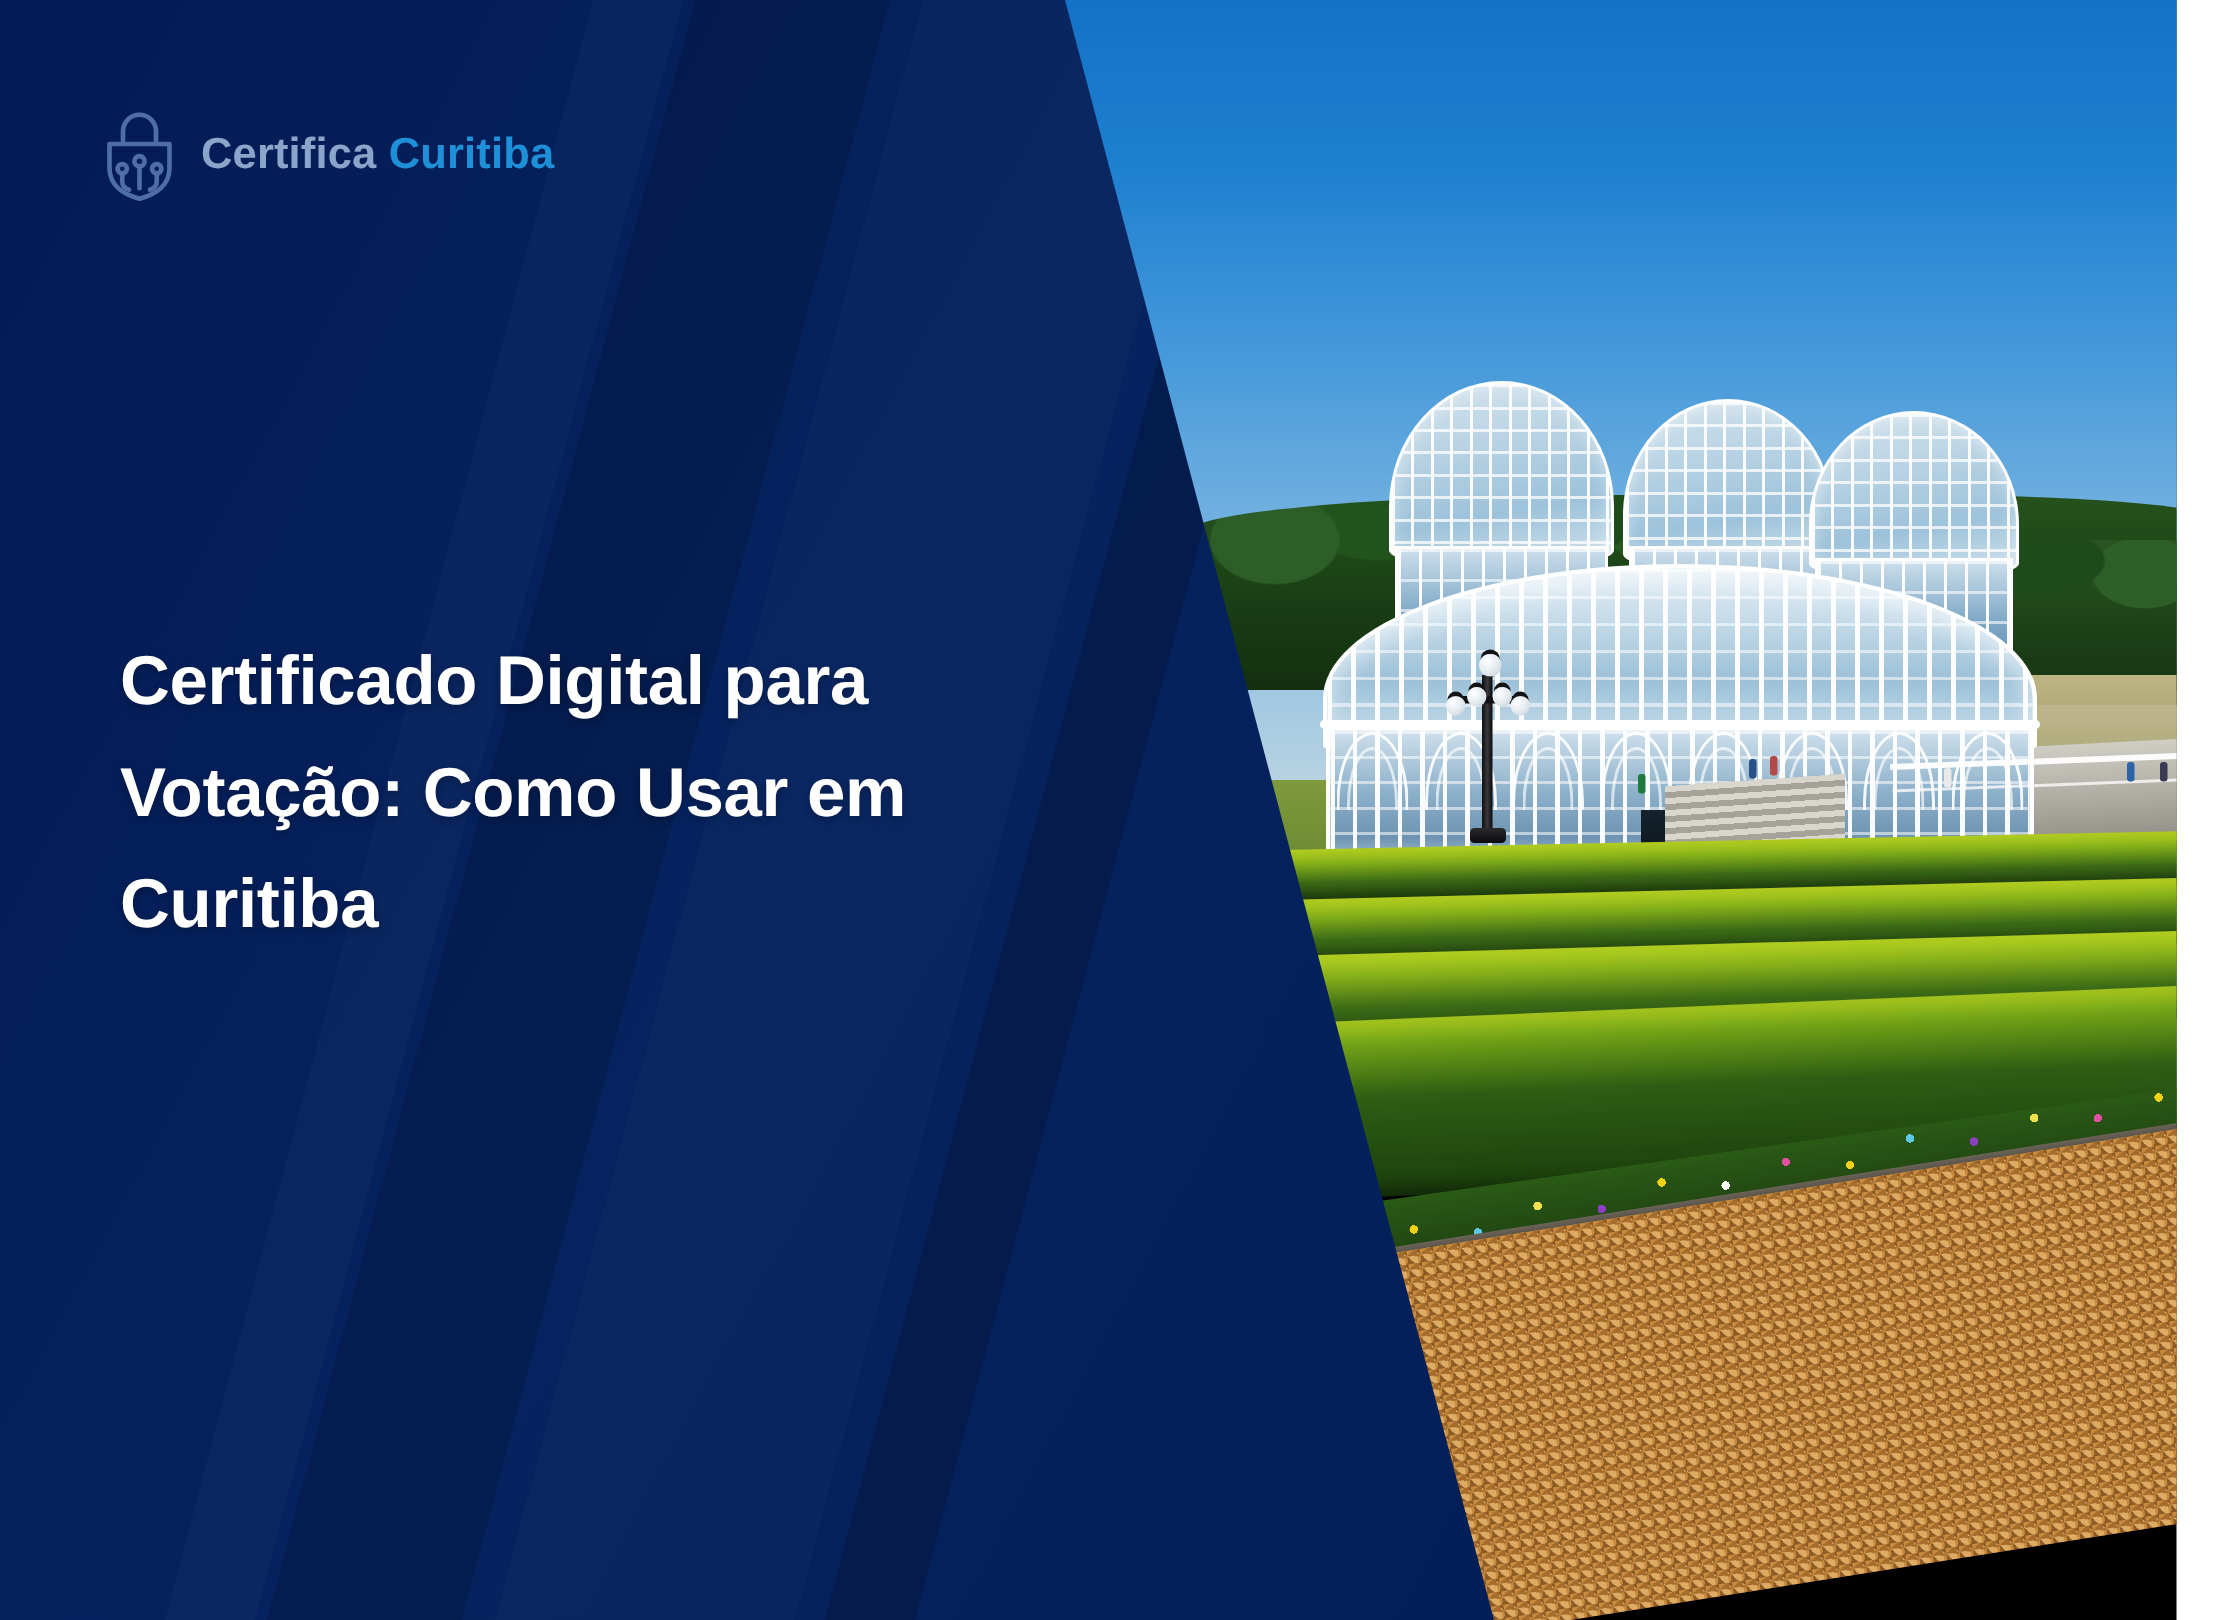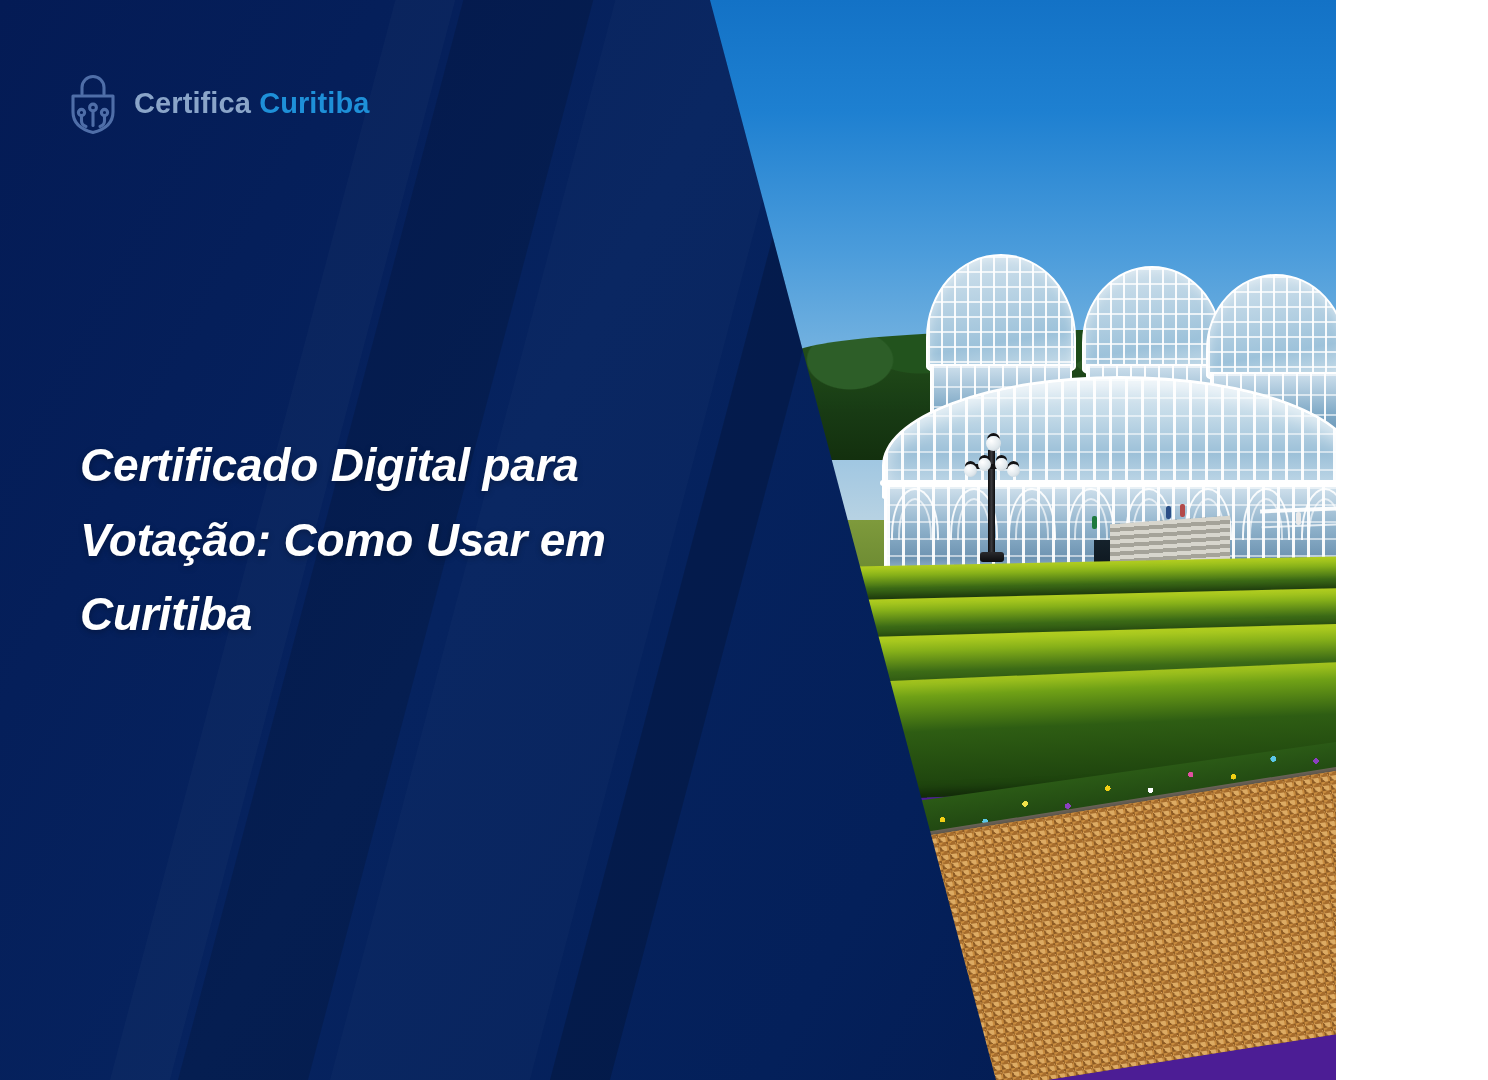--- a/index.html
+++ b/index.html
@@ -5,23 +5,23 @@
 <style>
   * { margin:0; padding:0; box-sizing:border-box; }
   html,body{ background:#ffffff; }
   body{
     font-family:"Liberation Sans", sans-serif;
     width:1488px; height:1080px; overflow:hidden;
   }
 
   .cover{
     position:relative;
-    width:1336px; height:1080px;
+    width:1451px; height:1080px;
     overflow:hidden;
-    background:#4c1d95;
+    background:#000000;
   }
 
   
   .photo{
     position:absolute; inset:0;
     overflow:hidden;
   }
   .sky2{
     position:absolute; left:0; top:0; width:1488px; height:560px;
     background:linear-gradient(180deg,
@@ -264,23 +264,23 @@
   .logo-mark{ width:54px; height:62px; flex:0 0 auto; }
   .logo-text{
     font-size:29px; font-weight:700; letter-spacing:.1px;
     white-space:nowrap; line-height:1;
   }
   .logo-text .w1{ color:#8aa5c9; }
   .logo-text .w2{ color:#1e90d8; }
 
   
   .title{
-    position:absolute; left:80px; top:428px; width:600px;
+    position:absolute; left:80px; top:416px; width:600px;
     color:#ffffff;
-    font-size:46px; font-weight:700; font-style:italic;
+    font-size:46px; font-weight:700; 
     line-height:1.62; letter-spacing:-.2px;
     text-shadow:0 2px 6px rgba(0,0,0,.28);
   }
 </style>
 </head>
 <body>
 
 <div class="cover">
 
   <div class="photo">

